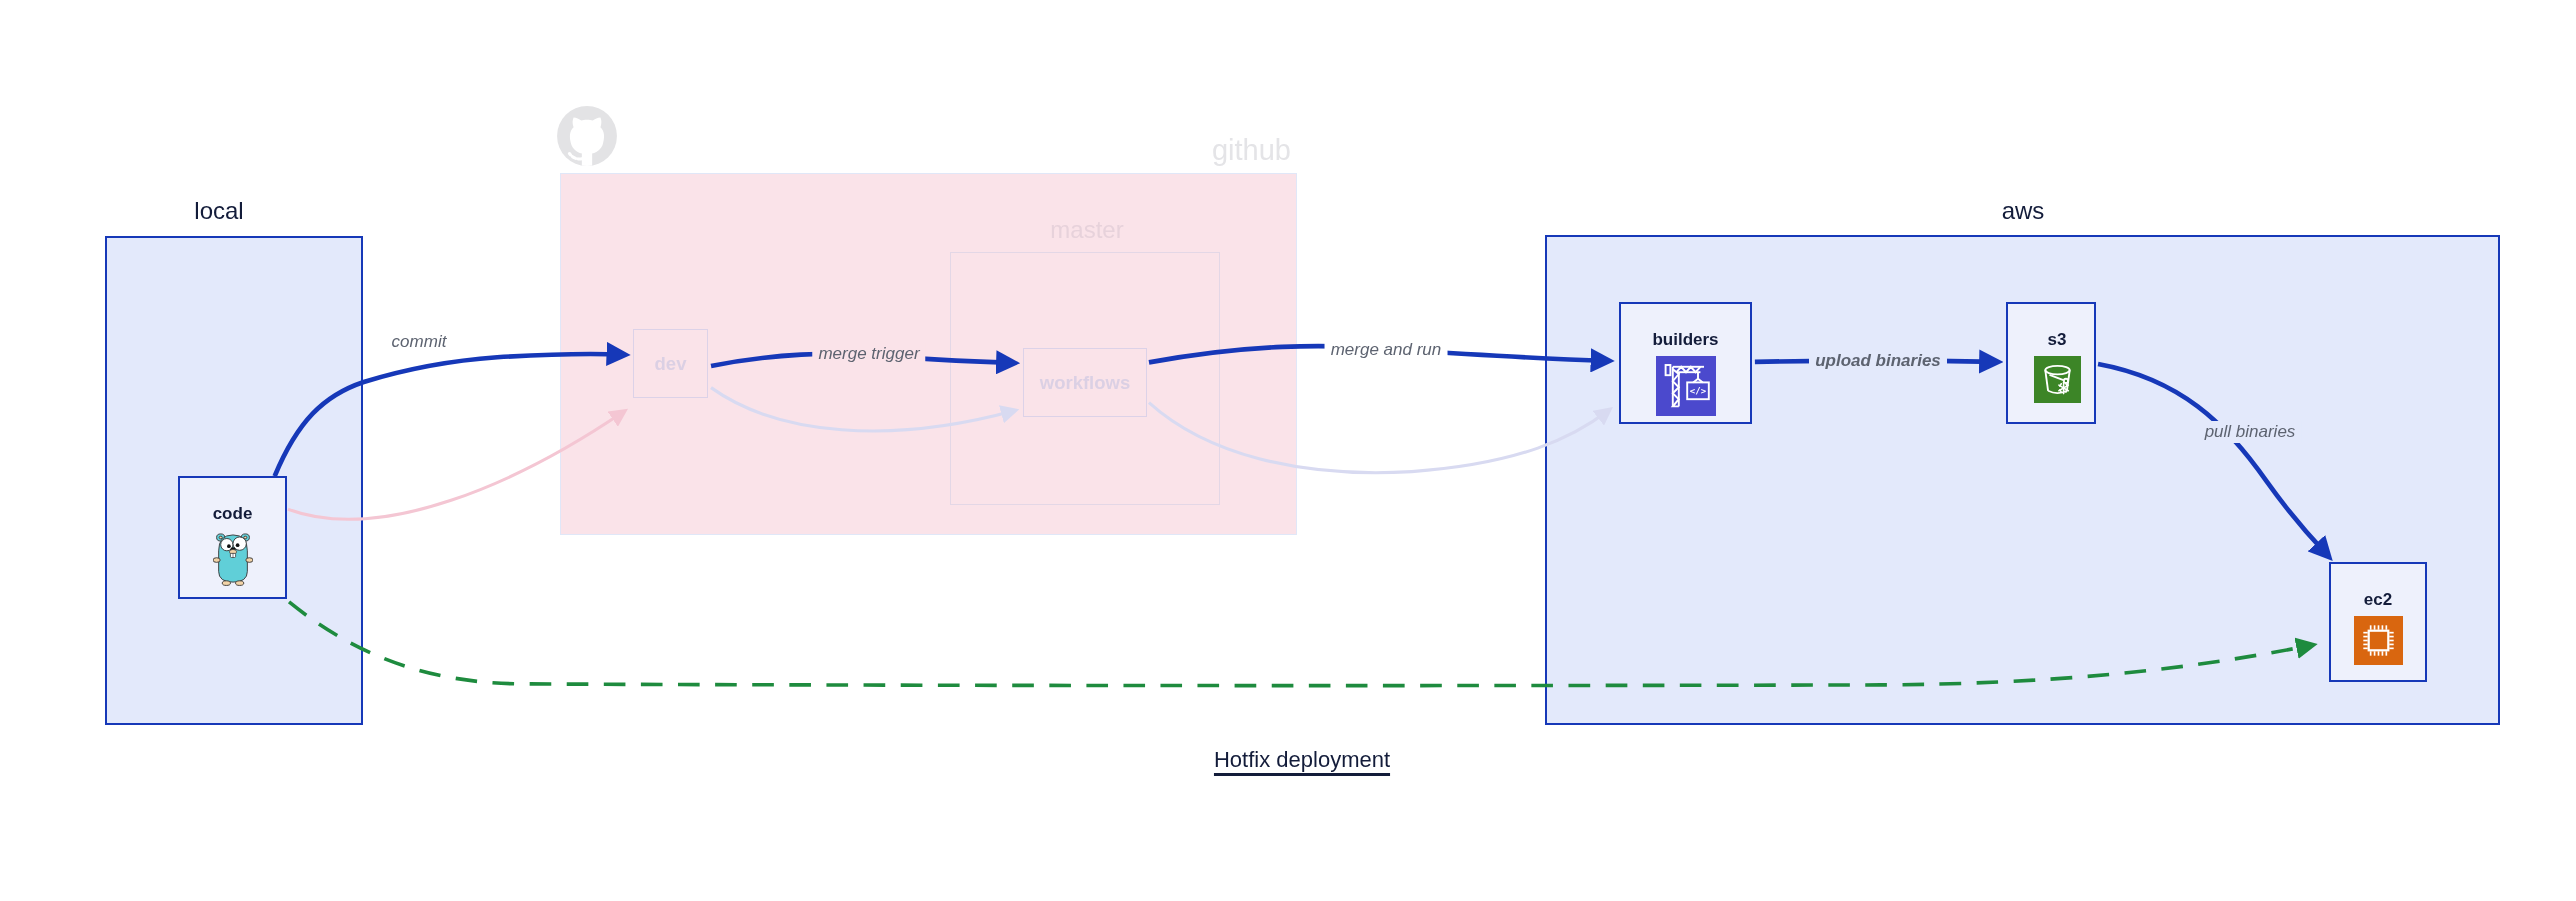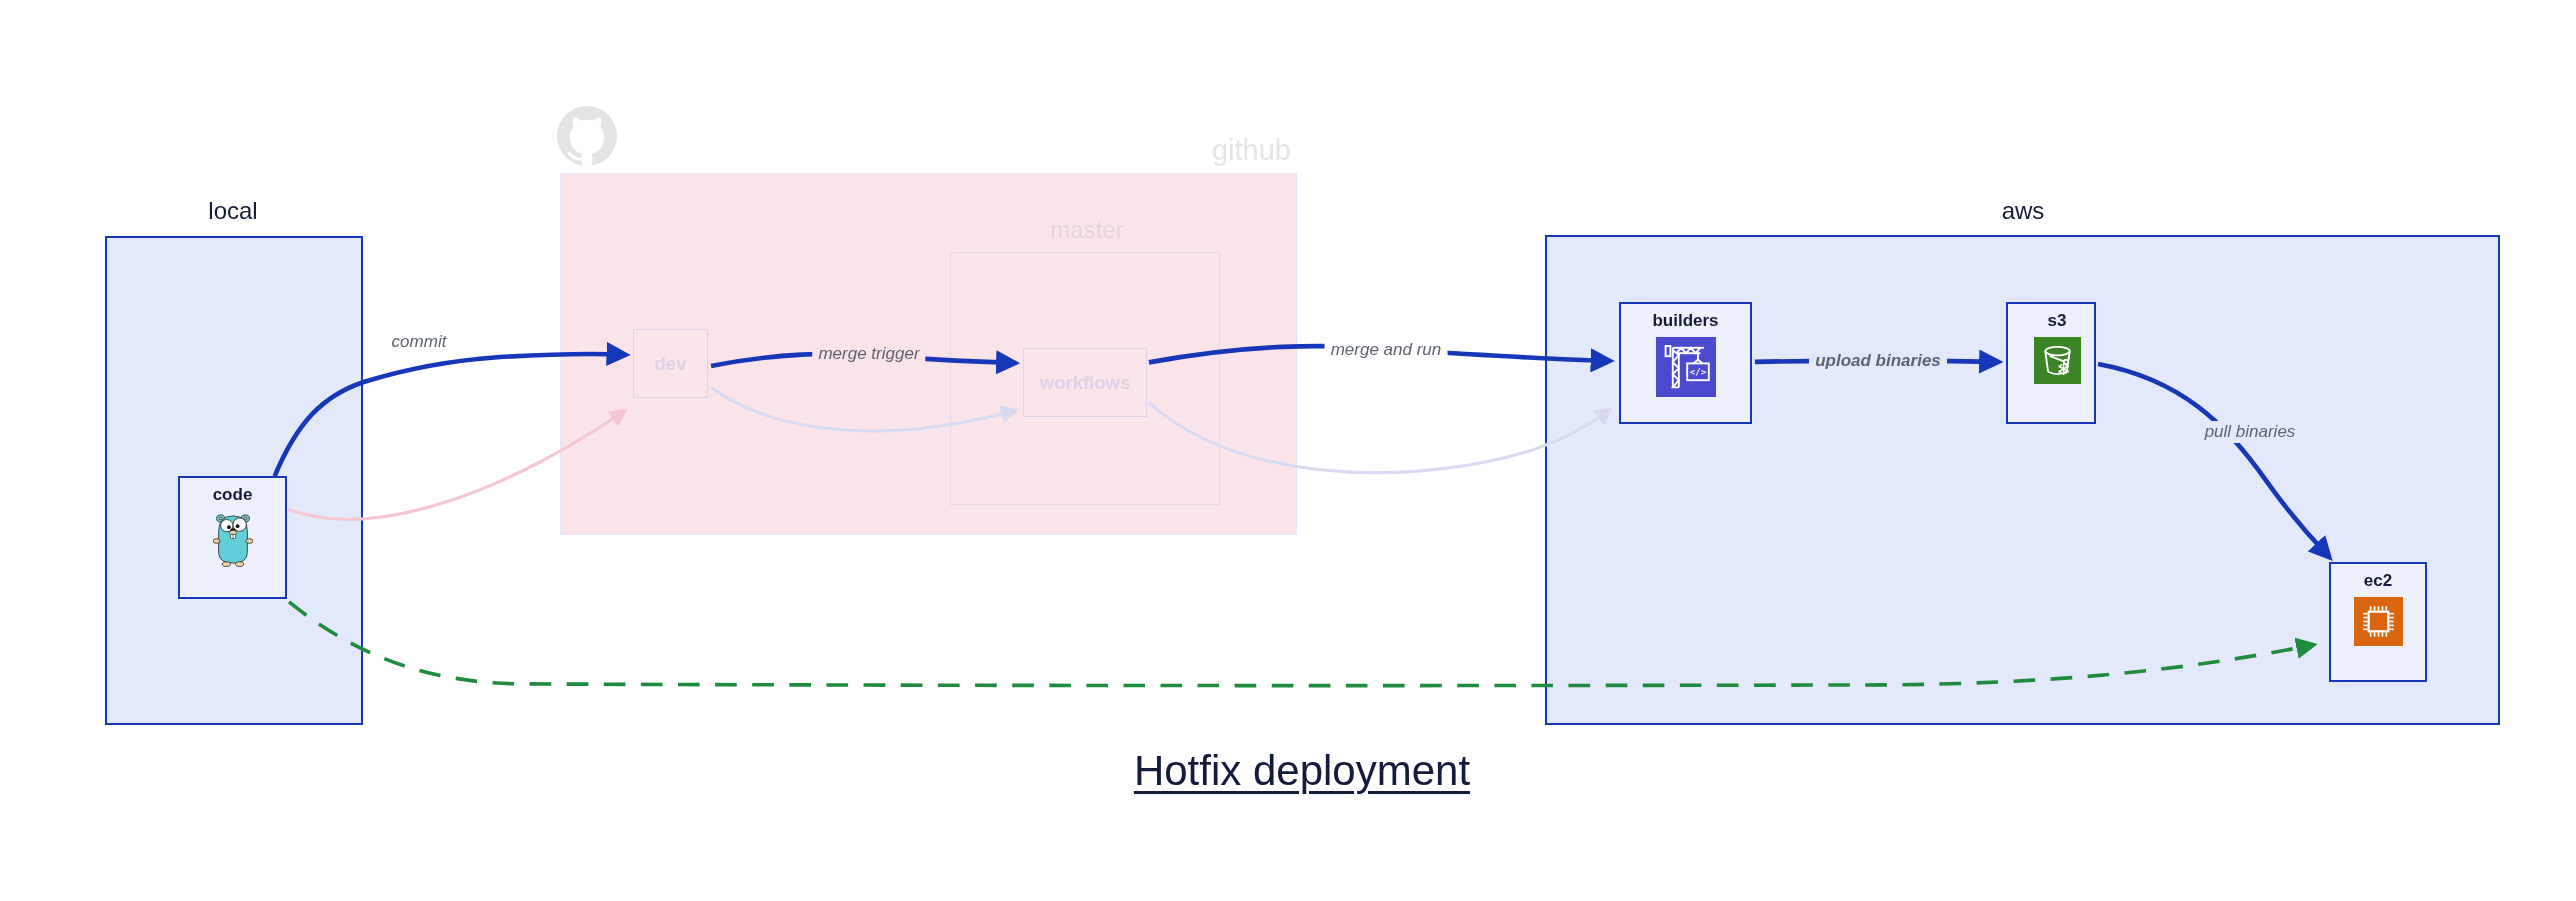--- a/index.html
+++ b/index.html
@@ -31,46 +31,46 @@
   .blue-container{border:2.6px solid var(--blue);background:var(--containerFill);}
   .pink-container{border:1.5px solid var(--pinkBoxBorder);background:var(--pinkFill);}
   .master-box{border:1.5px solid var(--masterBorder);background:transparent;}
 
   .container-label{position:absolute;transform:translateX(-50%);font-size:24px;color:var(--navy);white-space:nowrap;}
   .faded-label{color:var(--masterText);}
   .github-label{position:absolute;font-size:29px;color:var(--githubGray);white-space:nowrap;}
 
   .node{position:absolute;box-sizing:border-box;border:2.6px solid var(--blue);background:var(--nodeFill);
         display:flex;flex-direction:column;align-items:center;}
-  .node-label{font-weight:bold;font-size:17px;color:var(--navy);margin-top:7px;white-space:nowrap;}
+  .node-label{font-weight:bold;font-size:17px;color:var(--navy);margin-top:26px;white-space:nowrap;}
   .node-icon{margin-top:6.2px;display:block;}
 
   .ghost-node{position:absolute;box-sizing:border-box;border:1.5px solid var(--ghostBorder);background:transparent;
         display:flex;align-items:center;justify-content:center;}
   .ghost-label{font-weight:bold;font-size:18.5px;color:var(--ghostText);white-space:nowrap;}
 
   .edges-svg{position:absolute;left:0;top:0;pointer-events:none;}
 
   .edge-label{position:absolute;transform:translate(-50%,-50%);font-style:italic;font-size:17px;
         color:var(--edgeLabel);white-space:nowrap;padding:1px 6.2px;}
   .bg-white{background:#ffffff;}
   .bg-pink{background:var(--pinkFill);}
   .bg-aws{background:var(--containerFill);}
 
-  .diagram-title{position:absolute;transform:translateX(-50%);font-size:42px;color:var(--navy);
+  .diagram-title{position:absolute;transform:translateX(-50%);font-size:22px;color:var(--navy);
         text-decoration:underline;text-decoration-thickness:2.6px;text-underline-offset:6.2px;white-space:nowrap;}
 
   .octocat{position:absolute;}
 </style>
 </head>
 <body>
 
 <div class="canvas">
 
-  <div class="container-label" style="left:233px;top:197px;">local</div>
+  <div class="container-label" style="left:219px;top:197px;">local</div>
   <div class="container-box blue-container" style="left:105px;top:236px;width:258px;height:489px;"></div>
 
   <div class="container-box pink-container" style="left:560px;top:173px;width:737px;height:362px;"></div>
   <div class="github-label" style="right:1313px;top:134px;">github</div>
 
   <div class="container-label faded-label" style="left:1087px;top:216px;font-size:24px;">master</div>
   <div class="container-box master-box" style="left:950px;top:252px;width:270px;height:253px;"></div>
 
   <div class="container-label" style="left:2023px;top:197px;">aws</div>
   <div class="container-box blue-container" style="left:1545px;top:235px;width:955px;height:490px;"></div>

